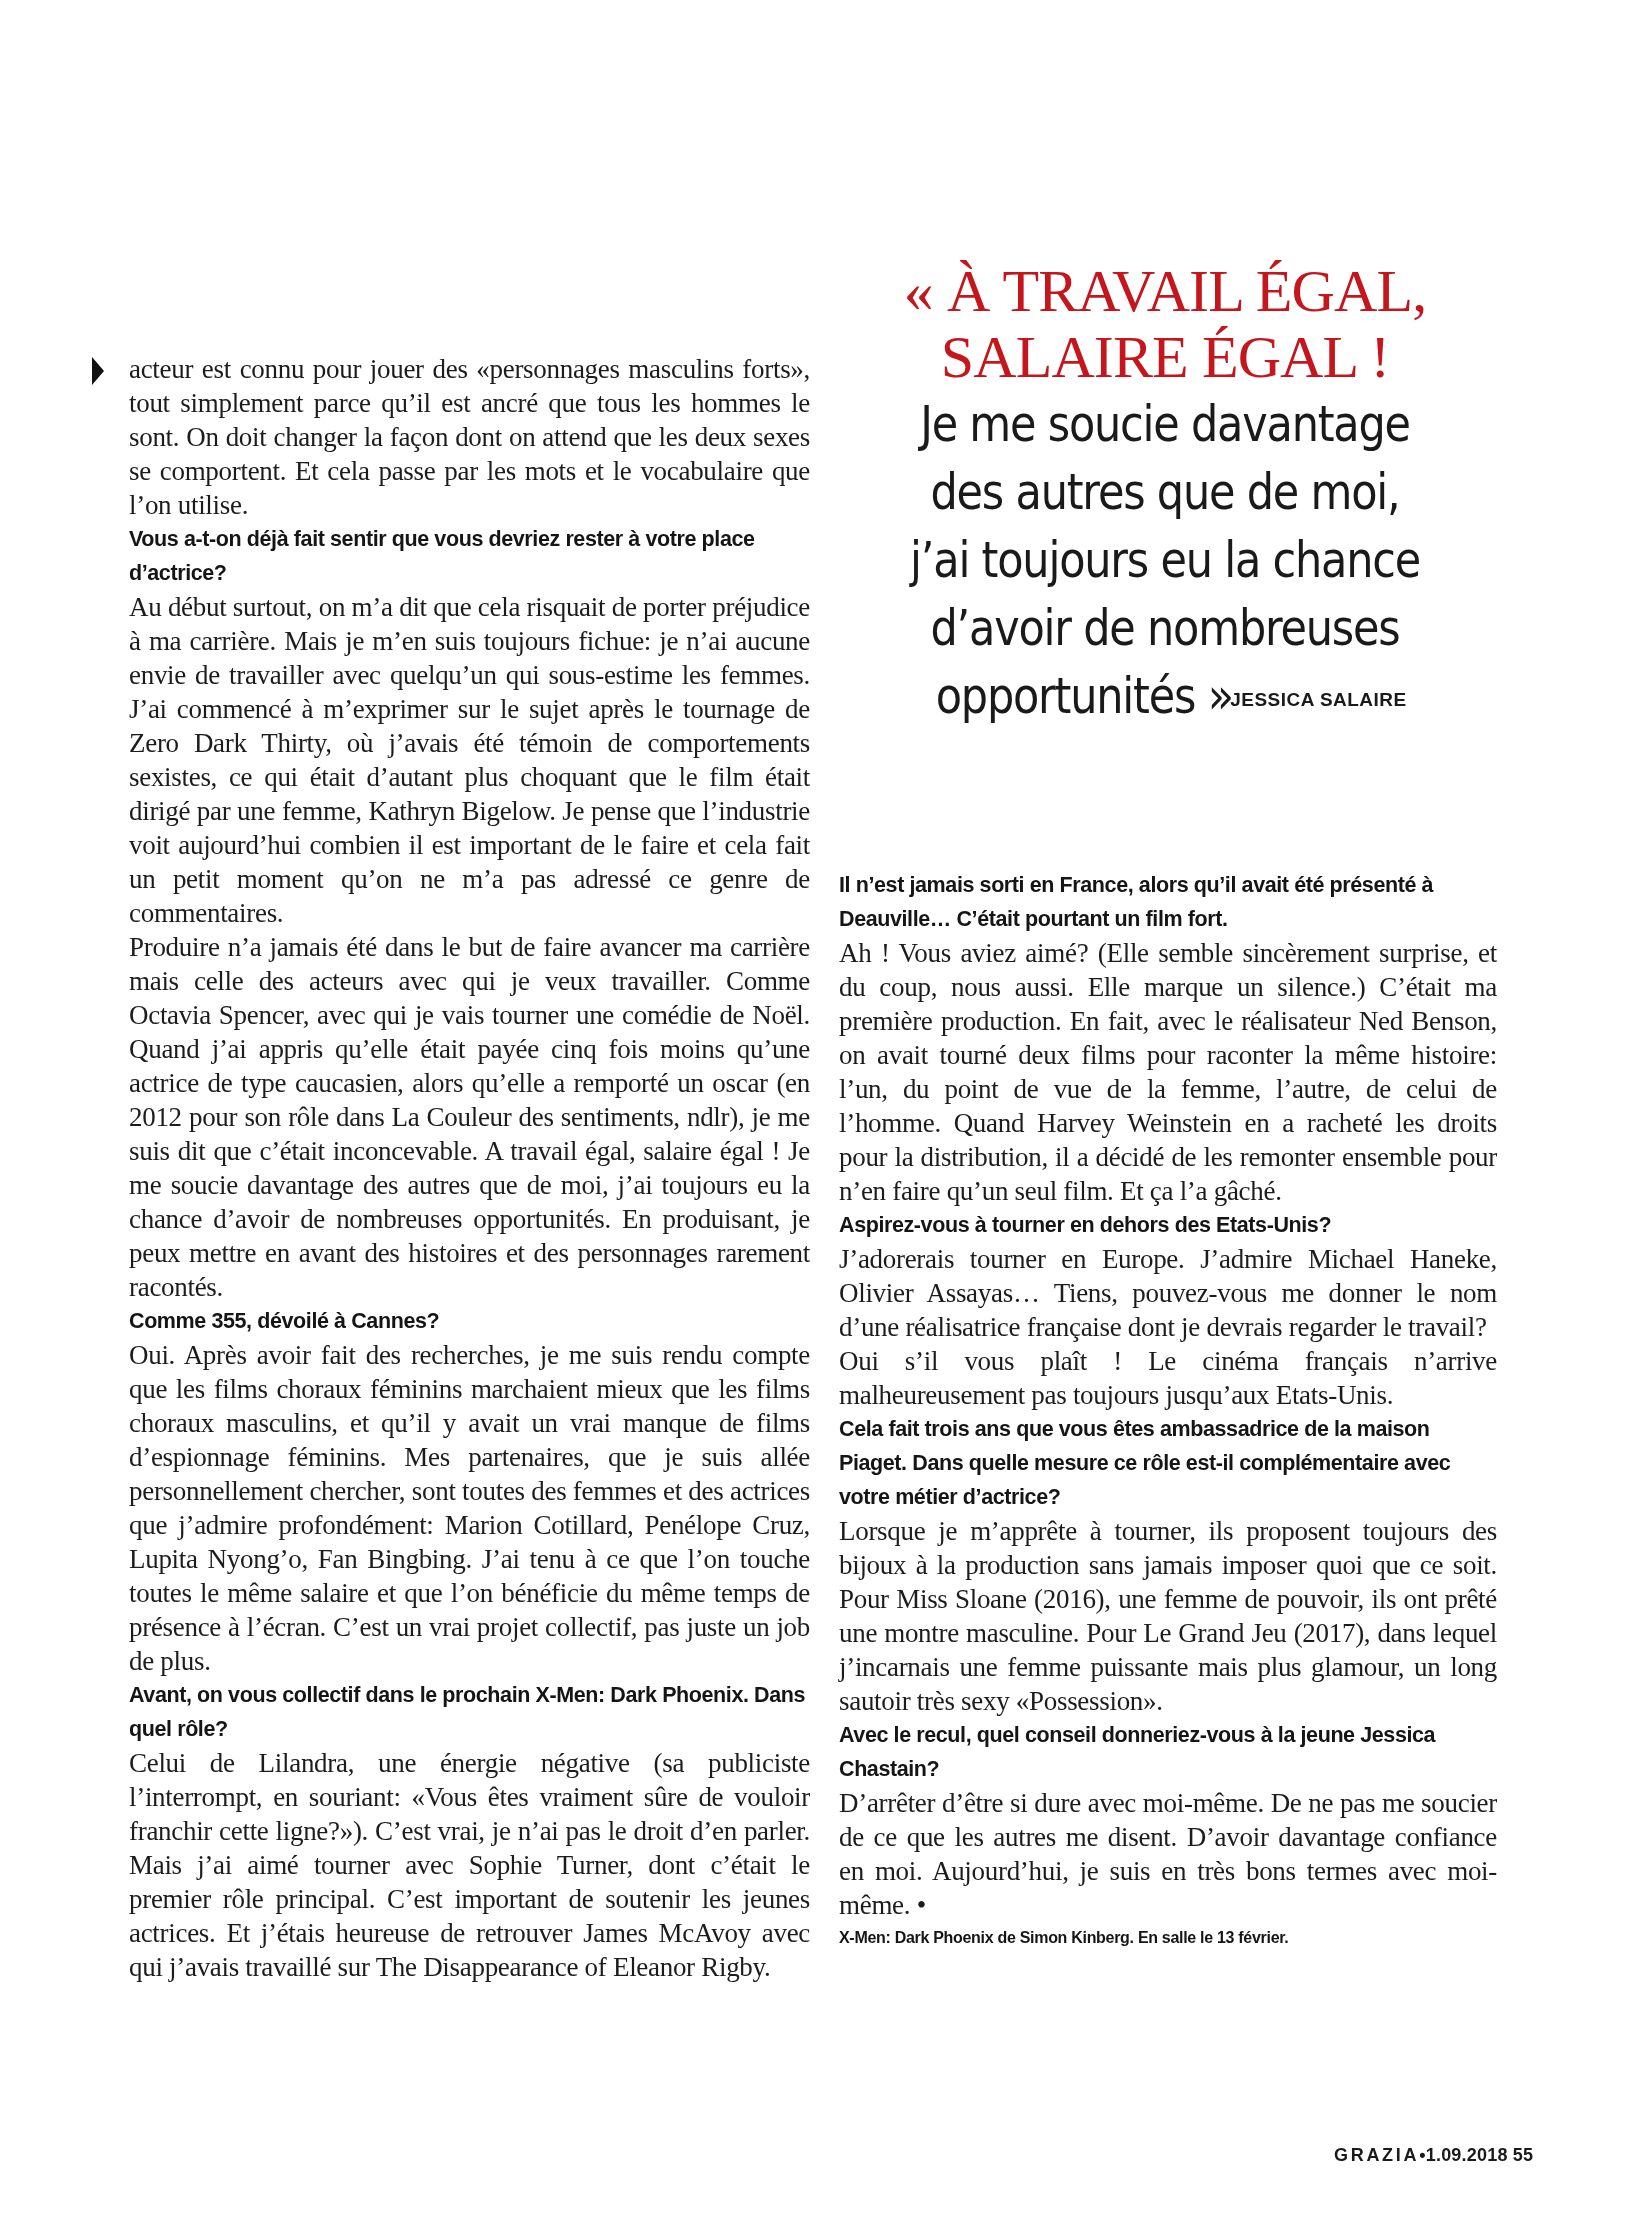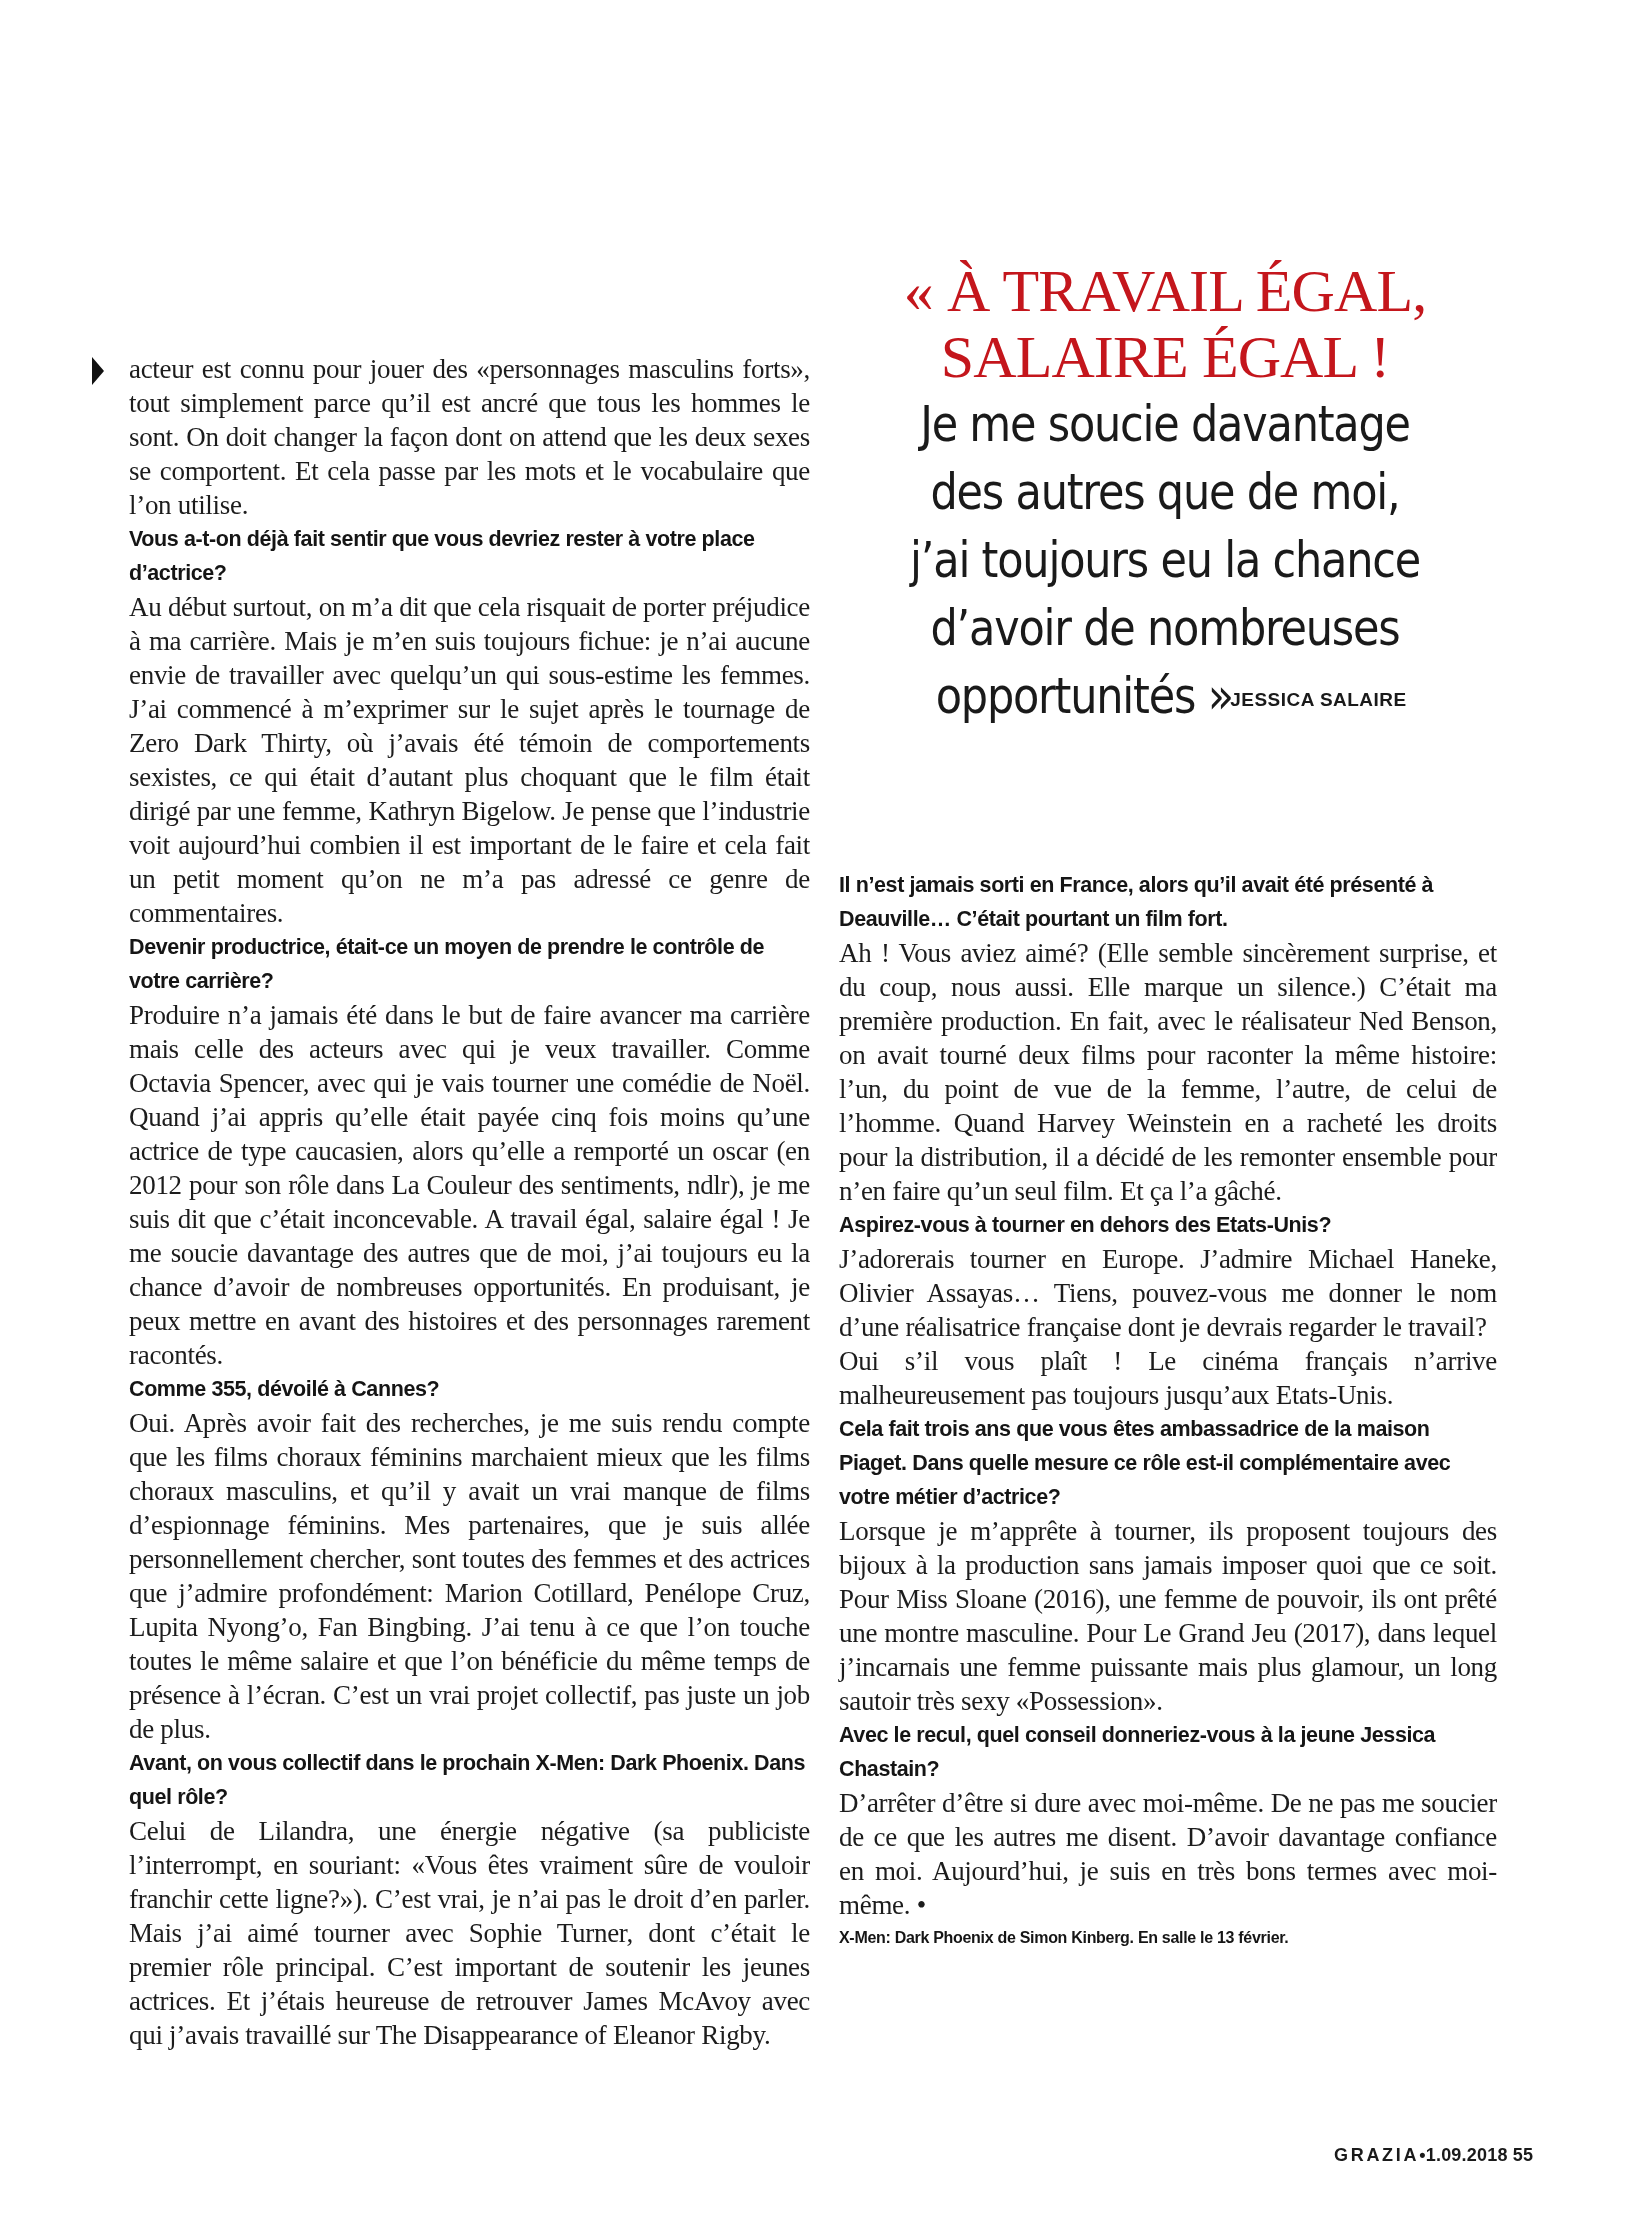--- a/index.html
+++ b/index.html
@@ -67,21 +67,20 @@
     <div>j’ai toujours eu la chance</div>
     <div>d’avoir de nombreuses</div>
     <div><span>opportunités »</span><span class="pq-author">JESSICA SALAIRE</span></div>
   </div>
 </div>
 
 <div class="col col-left">
   <p class="p">acteur est connu pour jouer des «personnages masculins forts», tout simplement parce qu’il est ancré que tous les hommes le sont. On doit changer la façon dont on attend que les deux sexes se comportent. Et cela passe par les mots et le vocabulaire que l’on utilise.</p>
   <p class="q">Vous a-t-on déjà fait sentir que vous devriez rester à votre place d’actrice?</p>
   <p class="p"><span>Au début surtout, on m’a dit que cela risquait de porter préjudice à ma carrière. Mais je m’en suis toujours fichue: je n’ai aucune envie de travailler avec quelqu’un qui sous-estime les femmes. J’ai commencé à m’exprimer sur le sujet après le tournage de </span><span class="it">Zero Dark Thirty,</span><span> où j’avais été témoin de comportements sexistes, ce qui était d’autant plus choquant que le film était dirigé par une femme, Kathryn Bigelow. Je pense que l’industrie voit aujourd’hui combien il est important de le faire et cela fait un petit moment qu’on ne m’a pas adressé ce genre de commentaires.</span></p>
-  <p class="q">Devenir productrice, était-ce un moyen de prendre le contrôle de votre carrière?</p>
   <p class="p"><span>Produire n’a jamais été dans le but de faire avancer ma carrière mais celle des acteurs avec qui je veux travailler. Comme Octavia Spencer, avec qui je vais tourner une comédie de Noël. Quand j’ai appris qu’elle était payée cinq fois moins qu’une actrice de type caucasien, alors qu’elle a remporté un oscar </span><span class="it">(en 2012 pour son rôle dans</span><span> La Couleur des sentiments, </span><span class="it">ndlr)</span><span>, je me suis dit que c’était inconcevable. A travail égal, salaire égal ! Je me soucie davantage des autres que de moi, j’ai toujours eu la chance d’avoir de nombreuses opportunités. En produisant, je peux mettre en avant des histoires et des personnages rarement racontés.</span></p>
   <p class="q">Comme 355, dévoilé à Cannes?</p>
   <p class="p">Oui. Après avoir fait des recherches, je me suis rendu compte que les films choraux féminins marchaient mieux que les films choraux masculins, et qu’il y avait un vrai manque de films d’espionnage féminins. Mes partenaires, que je suis allée personnellement chercher, sont toutes des femmes et des actrices que j’admire profondément: Marion Cotillard, Penélope Cruz, Lupita Nyong’o, Fan Bingbing. J’ai tenu à ce que l’on touche toutes le même salaire et que l’on bénéficie du même temps de présence à l’écran. C’est un vrai projet collectif, pas juste un job de plus.</p>
   <p class="q">Avant, on vous collectif dans le prochain X-Men: Dark Phoenix. Dans quel rôle?</p>
   <p class="p"><span>Celui de Lilandra, une énergie négative (sa publiciste l’interrompt, en souriant: </span><span class="it">«Vous êtes vraiment sûre de vouloir franchir cette ligne?»</span><span>). C’est vrai, je n’ai pas le droit d’en parler. Mais j’ai aimé tourner avec Sophie Turner, dont c’était le premier rôle principal. C’est important de soutenir les jeunes actrices. Et j’étais heureuse de retrouver James McAvoy avec qui j’avais travaillé sur </span><span class="it">The Disappearance of Eleanor Rigby.</span></p>
 </div>
 
 <div class="col col-right">
   <p class="q">Il n’est jamais sorti en France, alors qu’il avait été présenté à Deauville… C’était pourtant un film fort.</p>
   <p class="p"><span>Ah ! Vous aviez aimé? </span><span class="it">(Elle semble sincèrement surprise, et du coup, nous aussi. Elle marque un silence.)</span><span> C’était ma première production. En fait, avec le réalisateur Ned Benson, on avait tourné deux films pour raconter la même histoire: l’un, du point de vue de la femme, l’autre, de celui de l’homme. Quand Harvey Weinstein en a racheté les droits pour la distribution, il a décidé de les remonter ensemble pour n’en faire qu’un seul film. Et ça l’a gâché.</span></p>

